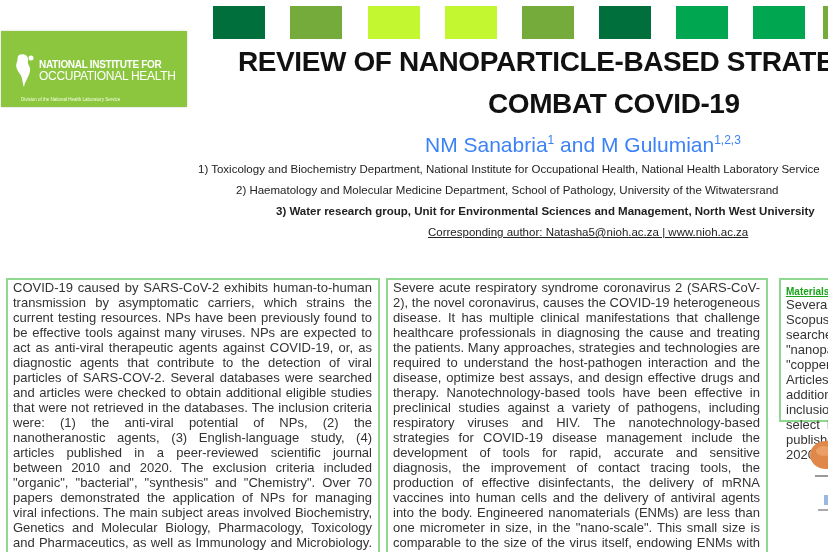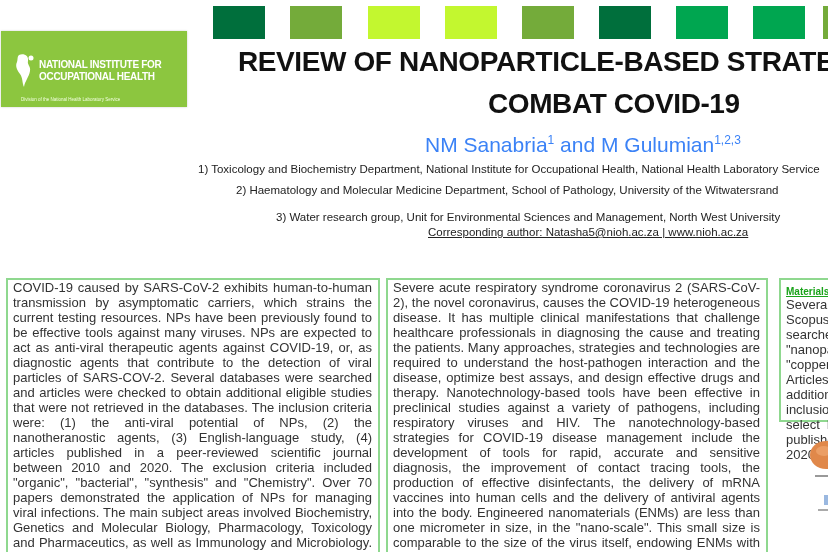--- a/index.html
+++ b/index.html
@@ -1,20 +1,20 @@
 <!DOCTYPE html>
 <html><head>
   <meta charset="utf-8">
   <style>
     html, body { margin:0; padding:0; }
     body { width:828px; height:552px; overflow:hidden; background:#ffffff; position:relative; font-family:"Liberation Sans", sans-serif; color:#222; }
     .logo { position:absolute; left:1px; top:11px; width:186px; height:76px; background:#8cc63f; box-shadow:0 0 2px rgba(0,0,0,0.2);margin-top:20px; }
     .logo .mark { position:absolute; left:14px; top:22px; width:20px; height:36px; }
     .logo .l1 { position:absolute; left:38px; top:28px; color:#fff; font-size:10px; font-weight:bold; letter-spacing:-0.3px; line-height:11px; }
-    .logo .l2 { position:absolute; left:38px; top:40px; color:#fff; font-size:10px; font-weight:bold; letter-spacing:-0.3px; line-height:11px; }
+    .logo .l2 { position:absolute; left:38px; top:40px; color:#fff; font-size:12px; font-weight:normal; letter-spacing:-0.3px; line-height:11px; }
     .logo .l3 { position:absolute; left:20px; top:66px; color:#f2ffe0; font-size:4.5px; line-height:6px; white-space:nowrap; }
     .swatches { position:absolute; left:213px; top:6px; height:32px; }
     .sw { position:absolute; top:0; width:52px; height:33px; }
     .title1 { position:absolute; left:238px; top:46px; font-size:28px; font-weight:bold; color:#111; letter-spacing:-0.4px; white-space:nowrap; }
     .title2 { position:absolute; left:488px; top:88px; font-size:28px; font-weight:bold; color:#111; letter-spacing:-0.4px; white-space:nowrap; }
     .authors { position:absolute; left:425px; top:133px; font-size:21px; color:#3b82f6; white-space:nowrap; }
     .authors sup { font-size:12px; vertical-align:8px; }
     .aff { position:absolute; font-size:11.5px; color:#222; white-space:nowrap; }
     .box { position:absolute; border:2px solid #8fd88f; background:#fff; }
     .box .head { font-size:10px; color:#1aa31a; text-decoration:underline; font-weight:bold; margin:6px 0 0 5px; }
@@ -46,21 +46,21 @@
   <div class="sw" style="left:610px;background:#74ab3a"></div>
 </div>
 
 <div class="title1">REVIEW OF NANOPARTICLE-BASED STRATEGIES TO</div>
 <div class="title2">COMBAT COVID-19</div>
 
 <div class="authors"><span>NM Sanabria</span><sup>1</sup><span> and </span><span>M Gulumian</span><sup>1,2,3</sup></div>
 
 <div class="aff" style="left:198px;top:163px;">1) Toxicology and Biochemistry Department, National Institute for Occupational Health, National Health Laboratory Service</div>
 <div class="aff" style="left:236px;top:184px;">2) Haematology and Molecular Medicine Department, School of Pathology, University of the Witwatersrand</div>
-<div class="aff" style="left:276px;top:211px;">3) Water research group, Unit for Environmental Sciences and Management, North West University</div>
+<div class="aff" style="left:276px;top:205px;font-weight:bold;">3) Water research group, Unit for Environmental Sciences and Management, North West University</div>
 <div class="aff" style="left:428px;top:226px;text-decoration:underline;">Corresponding author: Natasha5@nioh.ac.za  |  www.nioh.ac.za</div>
 
 <div class="box" style="left:6px;top:278px;width:370px;height:290px;">
   <div class="body">COVID-19 caused by SARS-CoV-2 exhibits human-to-human transmission by asymptomatic carriers, which strains the current testing resources. NPs have been previously found to be effective tools against many viruses. NPs are expected to act as anti-viral therapeutic agents against COVID-19, or, as diagnostic agents that contribute to the detection of viral particles of SARS-COV-2. Several databases were searched and articles were checked to obtain additional eligible studies that were not retrieved in the databases. The inclusion criteria were: (1) the anti-viral potential of NPs, (2) the nanotheranostic agents, (3) English-language study, (4) articles published in a peer-reviewed scientific journal between 2010 and 2020. The exclusion criteria included "organic", "bacterial", "synthesis" and "Chemistry". Over 70 papers demonstrated the application of NPs for managing viral infections. The main subject areas involved Biochemistry, Genetics and Molecular Biology, Pharmacology, Toxicology and Pharmaceutics, as well as Immunology and Microbiology. The role of NPs in diagnostics, therapeutics, and vaccination for two epidemic coronaviruses was compared, i.e. SARS virus in 2003 and MERS virus in 2012. Other coronaviruses were also investigated. The combined principles from</div>
 </div>
 
 <div class="box" style="left:386px;top:278px;width:378px;height:290px;">
   <div class="body">Severe acute respiratory syndrome coronavirus 2 (SARS-CoV-2), the novel coronavirus, causes the COVID-19 heterogeneous disease. It has multiple clinical manifestations that challenge healthcare professionals in diagnosing the cause and treating the patients. Many approaches, strategies and technologies are required to understand the host-pathogen interaction and the disease, optimize best assays, and design effective drugs and therapy. Nanotechnology-based tools have been effective in preclinical studies against a variety of pathogens, including respiratory viruses and HIV. The nanotechnology-based strategies for COVID-19 disease management include the development of tools for rapid, accurate and sensitive diagnosis, the improvement of contact tracing tools, the production of effective disinfectants, the delivery of mRNA vaccines into human cells and the delivery of antiviral agents into the body. Engineered nanomaterials (ENMs) are less than one micrometer in size, in the "nano-scale". This small size is comparable to the size of the virus itself, endowing ENMs with effective functional qualities in combating it. The small size also renders a high surface-to-volume ratio, enabling ENMs as excellent cargo-delivery moieties, improving targeted drug delivery and gene modifications and also enhancing</div>
 </div>
 

